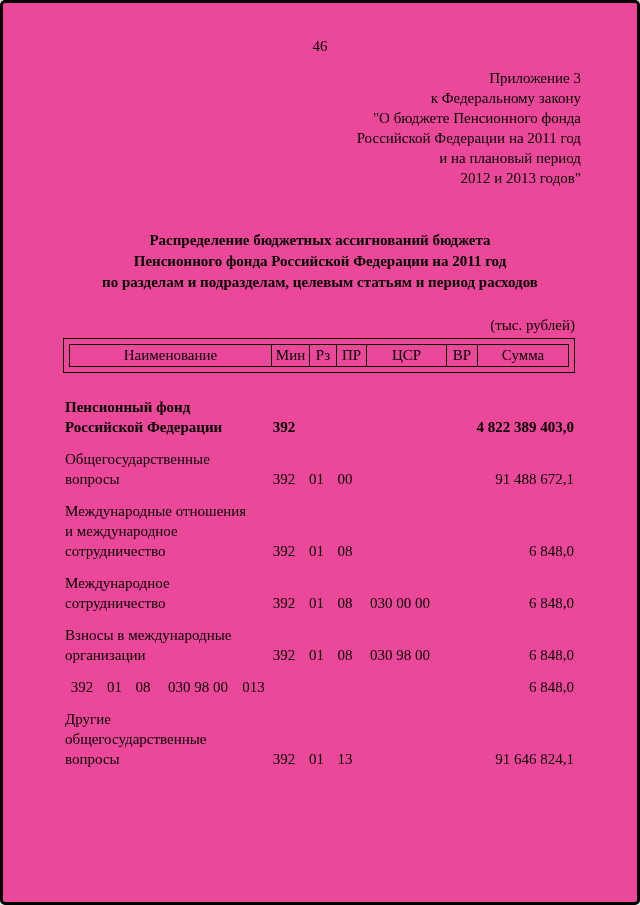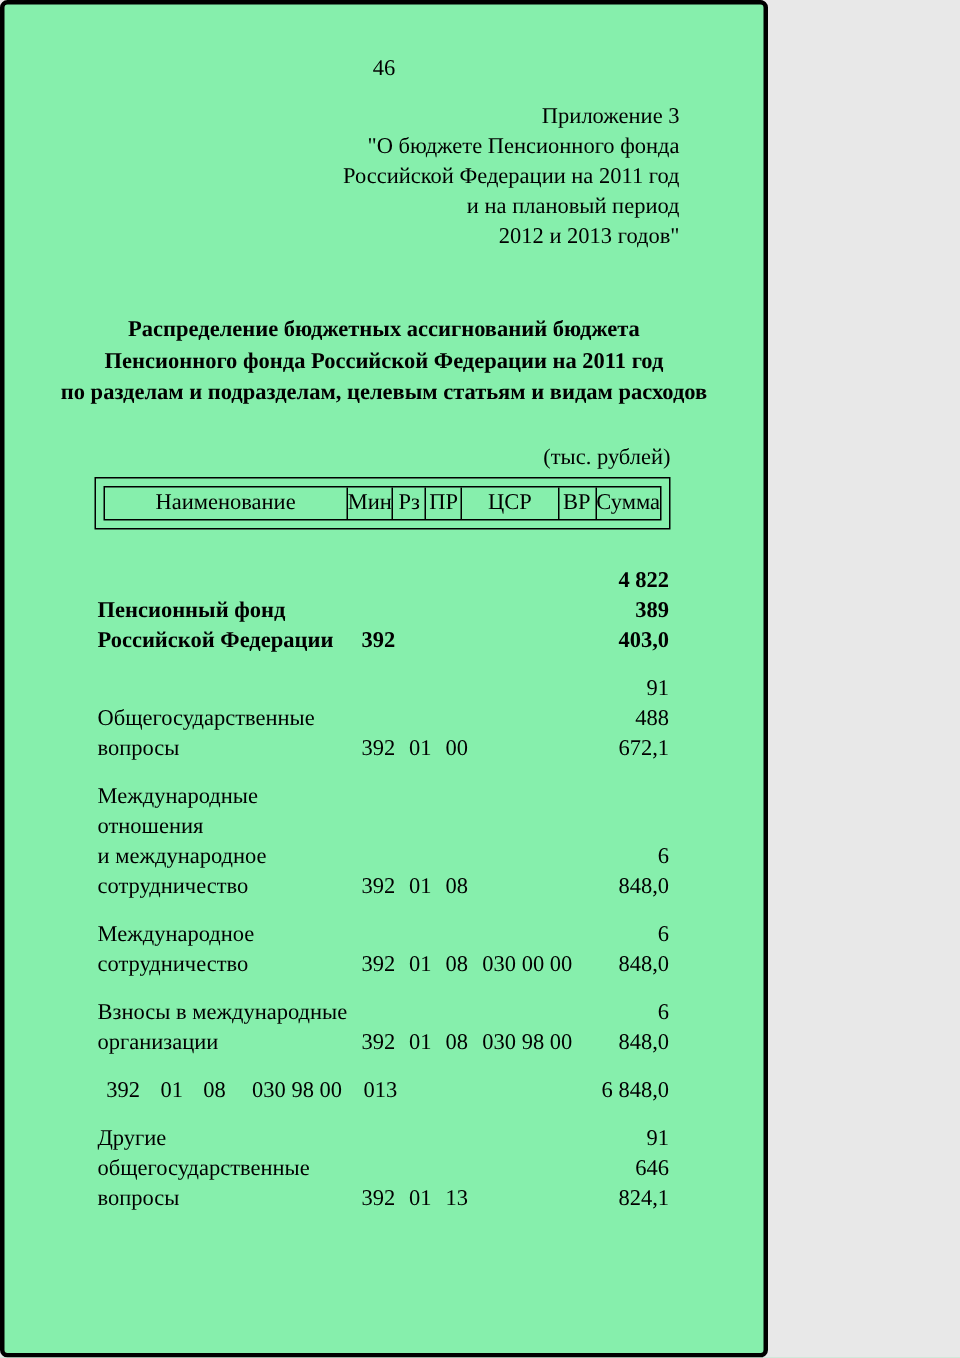--- a/index.html
+++ b/index.html
@@ -1,19 +1,19 @@
 <!DOCTYPE html>
 <html><head>
 <meta charset="utf-8">
 <style>
   html, body { margin:0; padding:0; background:#e8e8e8; }
   .page {
-    width:512px; height:905px;
+    width:640px; height:905px;
     box-sizing:border-box;
-    background:#86efac;
+    background:#ec4899;
     border:3px solid #000;
     border-radius:5px;
     font-family:"Liberation Serif", serif;
     font-size:15px;
     color:#000;
     overflow:hidden;
     position:relative;
   }
   .page-number { text-align:center; padding-top:33px; line-height:20px; }
   .appendix {
@@ -64,30 +64,31 @@
 </style>
 </head>
 <body>
 
 <div class="page">
 
   <div class="page-number">46</div>
 
   <div class="appendix">
     <div>Приложение 3</div>
+    <div>к Федеральному закону</div>
     <div>"О бюджете Пенсионного фонда</div>
     <div>Российской Федерации на 2011 год</div>
     <div>и на плановый период</div>
     <div>2012 и 2013 годов"</div>
   </div>
 
   <div class="doc-title">
     <div>Распределение бюджетных ассигнований бюджета</div>
     <div>Пенсионного фонда Российской Федерации на 2011 год</div>
-    <div>по разделам и подразделам, целевым статьям и видам расходов</div>
+    <div>по разделам и подразделам, целевым статьям и период расходов</div>
   </div>
 
   <div class="units">(тыс. рублей)</div>
 
   <div class="tbl">
     <div class="thead-outer">
       <div class="thead">
         <div class="c c-name">Наименование</div>
         <div class="c c-min">Мин</div>
         <div class="c c-rz">Рз</div>

